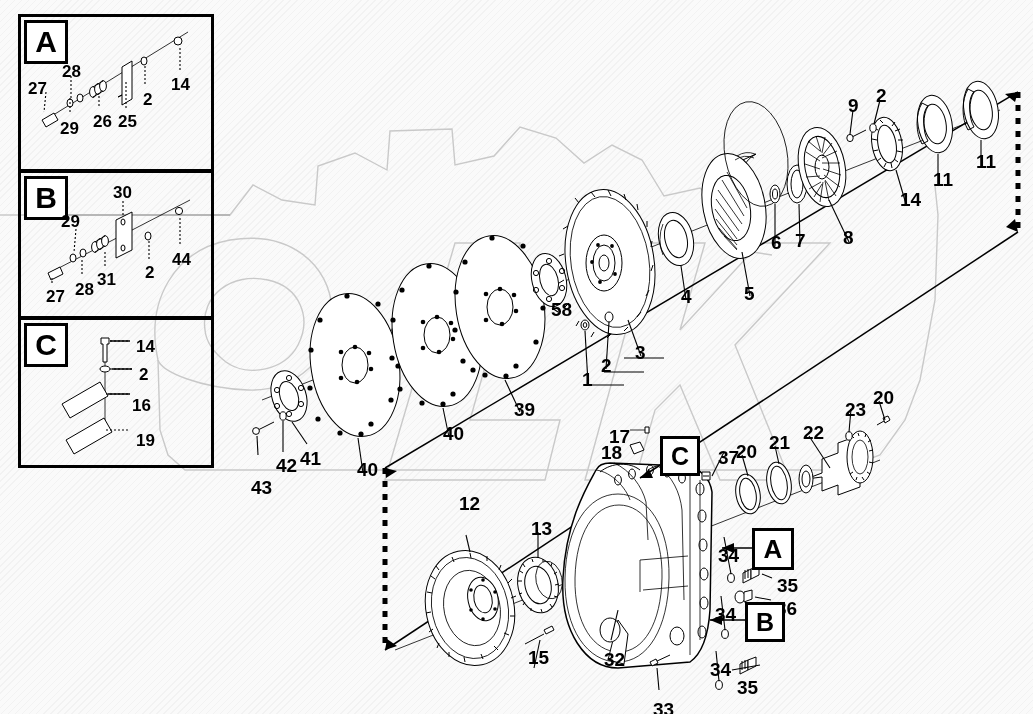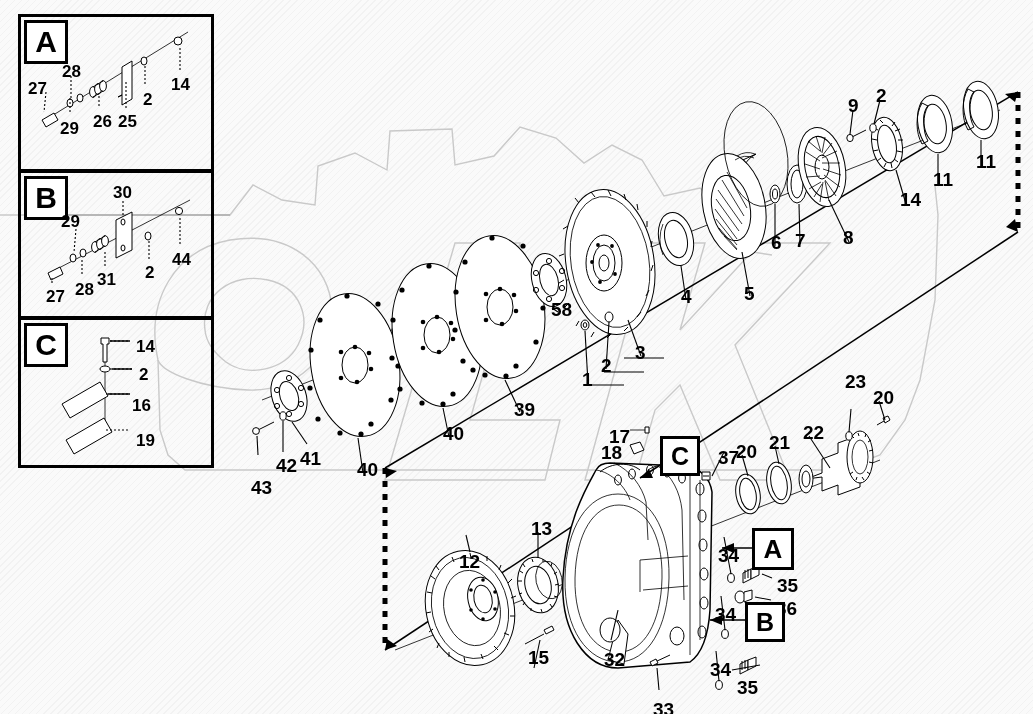--- a/index.html
+++ b/index.html
@@ -619,28 +619,28 @@
       <div class="lbl n" style="left: 357px; top: 460px;">40</div>
       <div class="lbl n" style="left: 300px; top: 449px;">41</div>
       <div class="lbl n" style="left: 276px; top: 456px;">42</div>
       <div class="lbl n" style="left: 251px; top: 478px;">43</div>
       <div class="lbl n" style="left: 609px; top: 427px;">17</div>
       <div class="lbl n" style="left: 601px; top: 443px;">18</div>
       <div class="lbl n" style="left: 718px; top: 448px;">37</div>
       <div class="lbl n" style="left: 736px; top: 442px;">20</div>
       <div class="lbl n" style="left: 769px; top: 433px;">21</div>
       <div class="lbl n" style="left: 803px; top: 423px;">22</div>
-      <div class="lbl n" style="left: 845px; top: 372px;">23</div>
+      <div class="lbl n" style="left: 845px; top: 400px;">23</div>
       <div class="lbl n" style="left: 873px; top: 388px;">20</div>
       <div class="lbl n" style="left: 718px; top: 546px;">34</div>
       <div class="lbl n" style="left: 715px; top: 605px;">34</div>
       <div class="lbl n" style="left: 710px; top: 660px;">34</div>
       <div class="lbl n" style="left: 777px; top: 576px;">35</div>
       <div class="lbl n" style="left: 776px; top: 599px;">36</div>
       <div class="lbl n" style="left: 737px; top: 678px;">35</div>
       <div class="lbl n" style="left: 604px; top: 650px;">32</div>
       <div class="lbl n" style="left: 653px; top: 700px;">33</div>
-      <div class="lbl n" style="left: 459px; top: 552px;">12</div>
+      <div class="lbl n" style="left: 459px; top: 494px;">12</div>
       <div class="lbl n" style="left: 531px; top: 519px;">13</div>
       <div class="lbl n" style="left: 528px; top: 648px;">15</div>
     </div>
 
 </div>
 
 </body></html>

